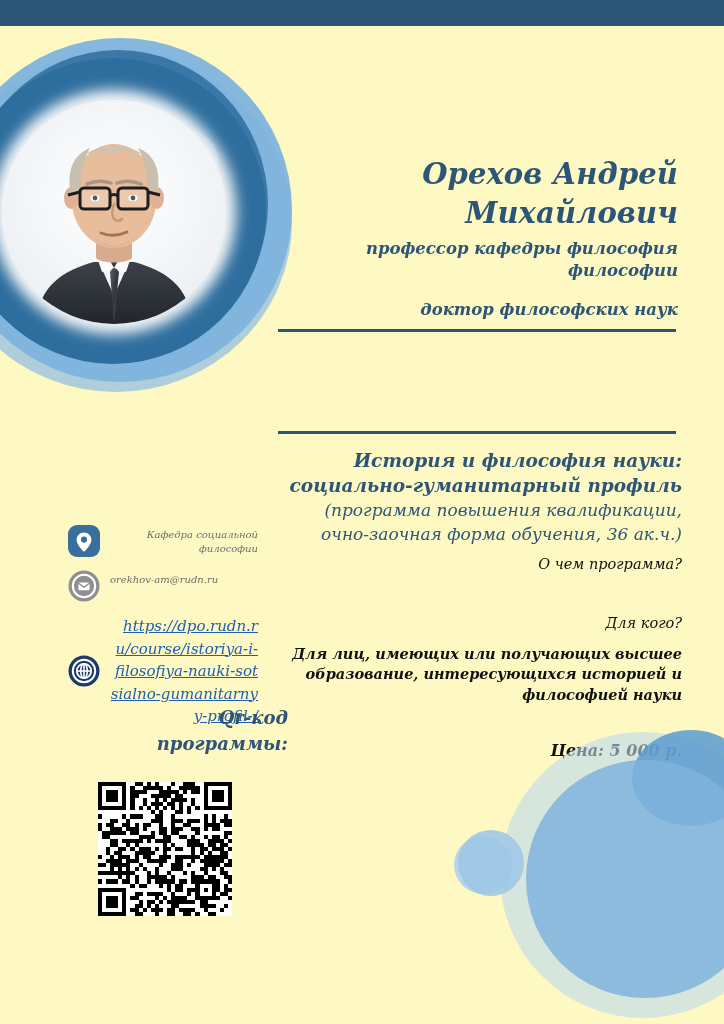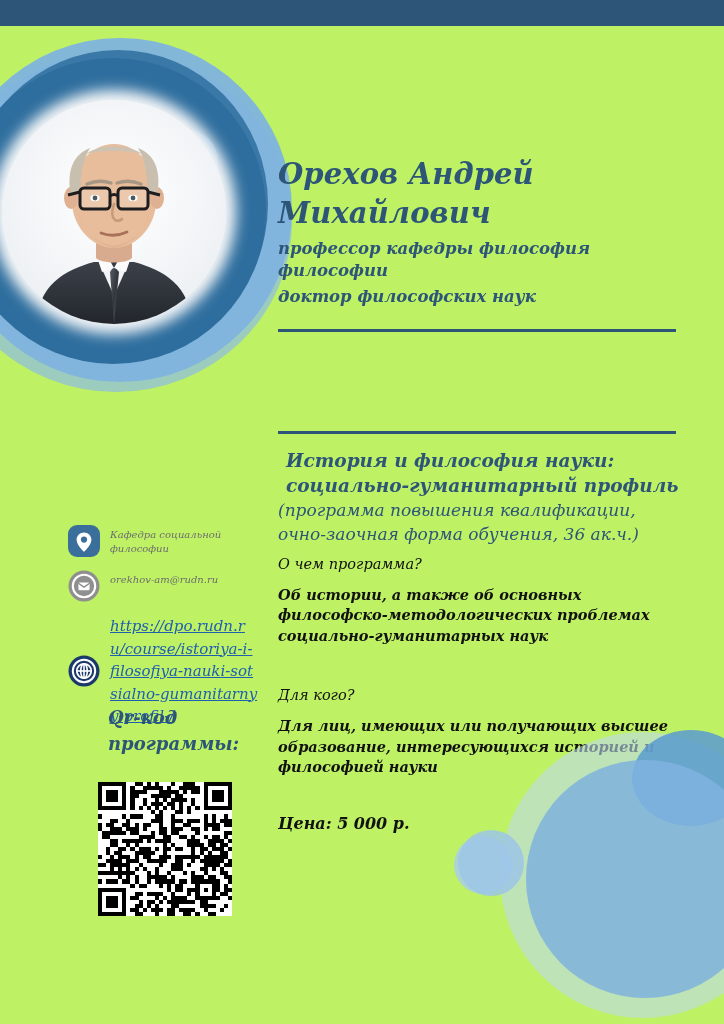--- a/index.html
+++ b/index.html
@@ -11,22 +11,23 @@
     width: 724px;
     height: 1024px;
     position: relative;
     overflow: hidden;
     font-family: "Liberation Serif", "DejaVu Serif", serif;
   }
 
   .poster {
     position: absolute;
     inset: 0;
-    background: #bef264;
+    background: #fef9c3;
     overflow: hidden;
+    text-align: right;
   }
 
   
   .top-bar {
     position: absolute;
     top: 0; left: 0;
     width: 724px;
     height: 26px;
     background: #2d5578;
   }
@@ -350,34 +351,33 @@
         <path d="M76 112 q6 28 36 34 q30 -6 36 -34 q-8 30 -36 36 q-28 -6 -36 -36 Z" fill="#d9a886" opacity=".45"></path>
       </svg>
     </div>
   </div>
 
   <div class="name-block">
     <div class="name-line">Орехов Андрей</div>
     <div class="name-line">Михайлович</div>
     <div class="name-sub">профессор кафедры философия</div>
     <div class="name-sub" style="margin-top:0">философии</div>
-    <div class="name-sub" style="margin-top:4px">доктор философских наук</div>
+    <div class="name-sub" style="margin-top:17px">доктор философских наук</div>
   </div>
 
   <div class="rule rule-1"></div>
   <div class="rule rule-2"></div>
 
   <div class="program-block">
     <div class="prog-title">История и философия науки:</div>
     <div class="prog-title">социально-гуманитарный профиль</div>
     <div class="prog-sub"> (программа повышения квалификации,</div>
     <div class="prog-sub" style="margin-top:0">очно-заочная форма обучения, 36 ак.ч.)</div>
 
     <div class="q-head">О чем программа?</div>
-    <div class="q-body">Об истории, а также об основных философско-методологических проблемах социально-гуманитарных наук</div>
 
     <div class="q-head sp-big">Для кого?</div>
     <div class="q-body">Для лиц, имеющих или получающих высшее образование, интересующихся историей и философией науки</div>
 
     <div class="price">Цена: 5 000 р.</div>
   </div>
 
   <div class="contacts">
 
     <div class="contact-row">

